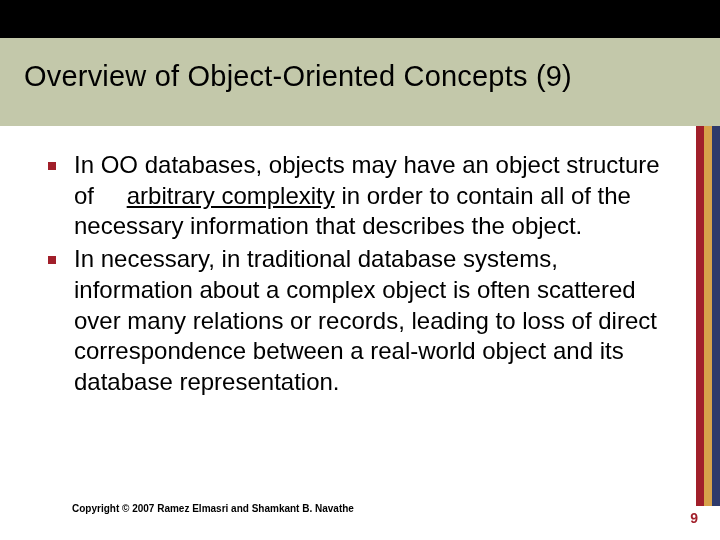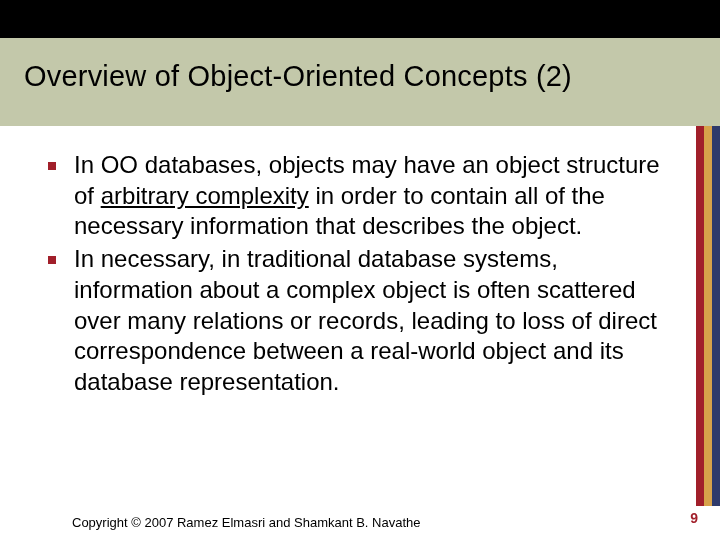--- a/index.html
+++ b/index.html
@@ -74,46 +74,47 @@
   .bullets li .sq {
     position: absolute;
     left: 8px;
     top: 12px;
     width: 8px;
     height: 8px;
     background: #a11f2a;
   }
   .underline {
     text-decoration: underline;
+    margin-left: 26px;
   }
   .footer {
     position: absolute;
     left: 72px;
-    bottom: 10px;
-    font-size: 13px;
+    bottom: 26px;
+    font-size: 10px;
     color: #000;
-    font-weight: normal;
+    font-weight: bold;
   }
   .pagenum {
     position: absolute;
     right: 22px;
     bottom: 14px;
     font-size: 14px;
     font-weight: bold;
     color: #a11f2a;
   }
 </style>
 </head>
 <body>
 
 <div class="slide">
   <div class="top-black"></div>
 
   <div class="title-band">
-    <div class="title-text">Overview of Object-Oriented Concepts (2)</div>
+    <div class="title-text">Overview of Object-Oriented Concepts (9)</div>
   </div>
 
   <div class="right-stripes">
     <div class="stripe-red"></div>
     <div class="stripe-gold"></div>
     <div class="stripe-blue"></div>
   </div>
 
   <div class="content">
     <ul class="bullets">

